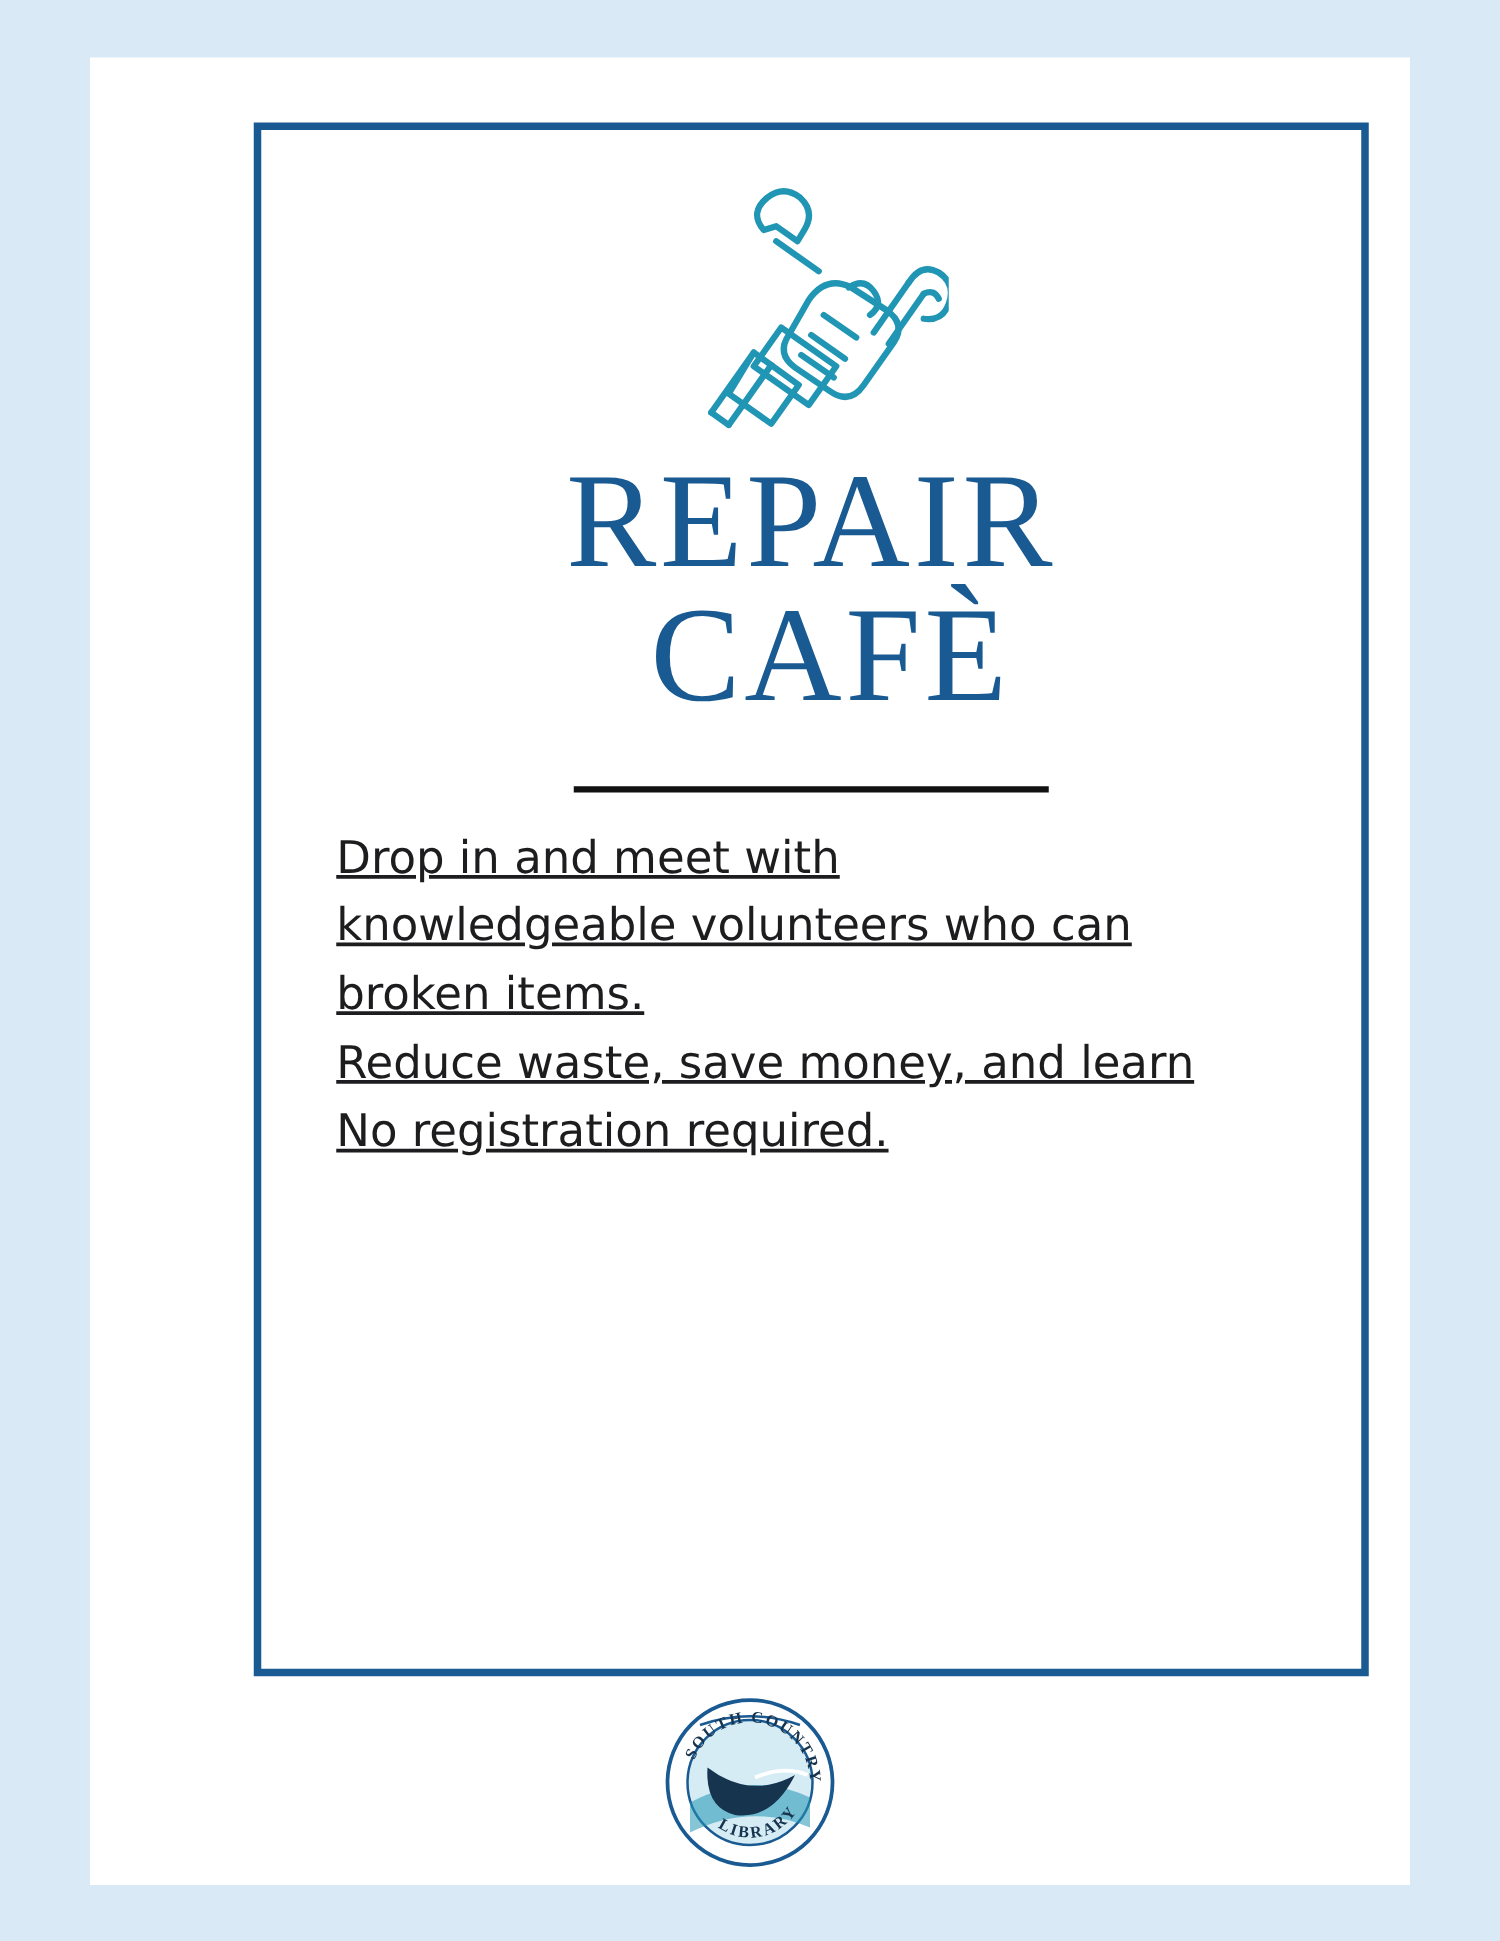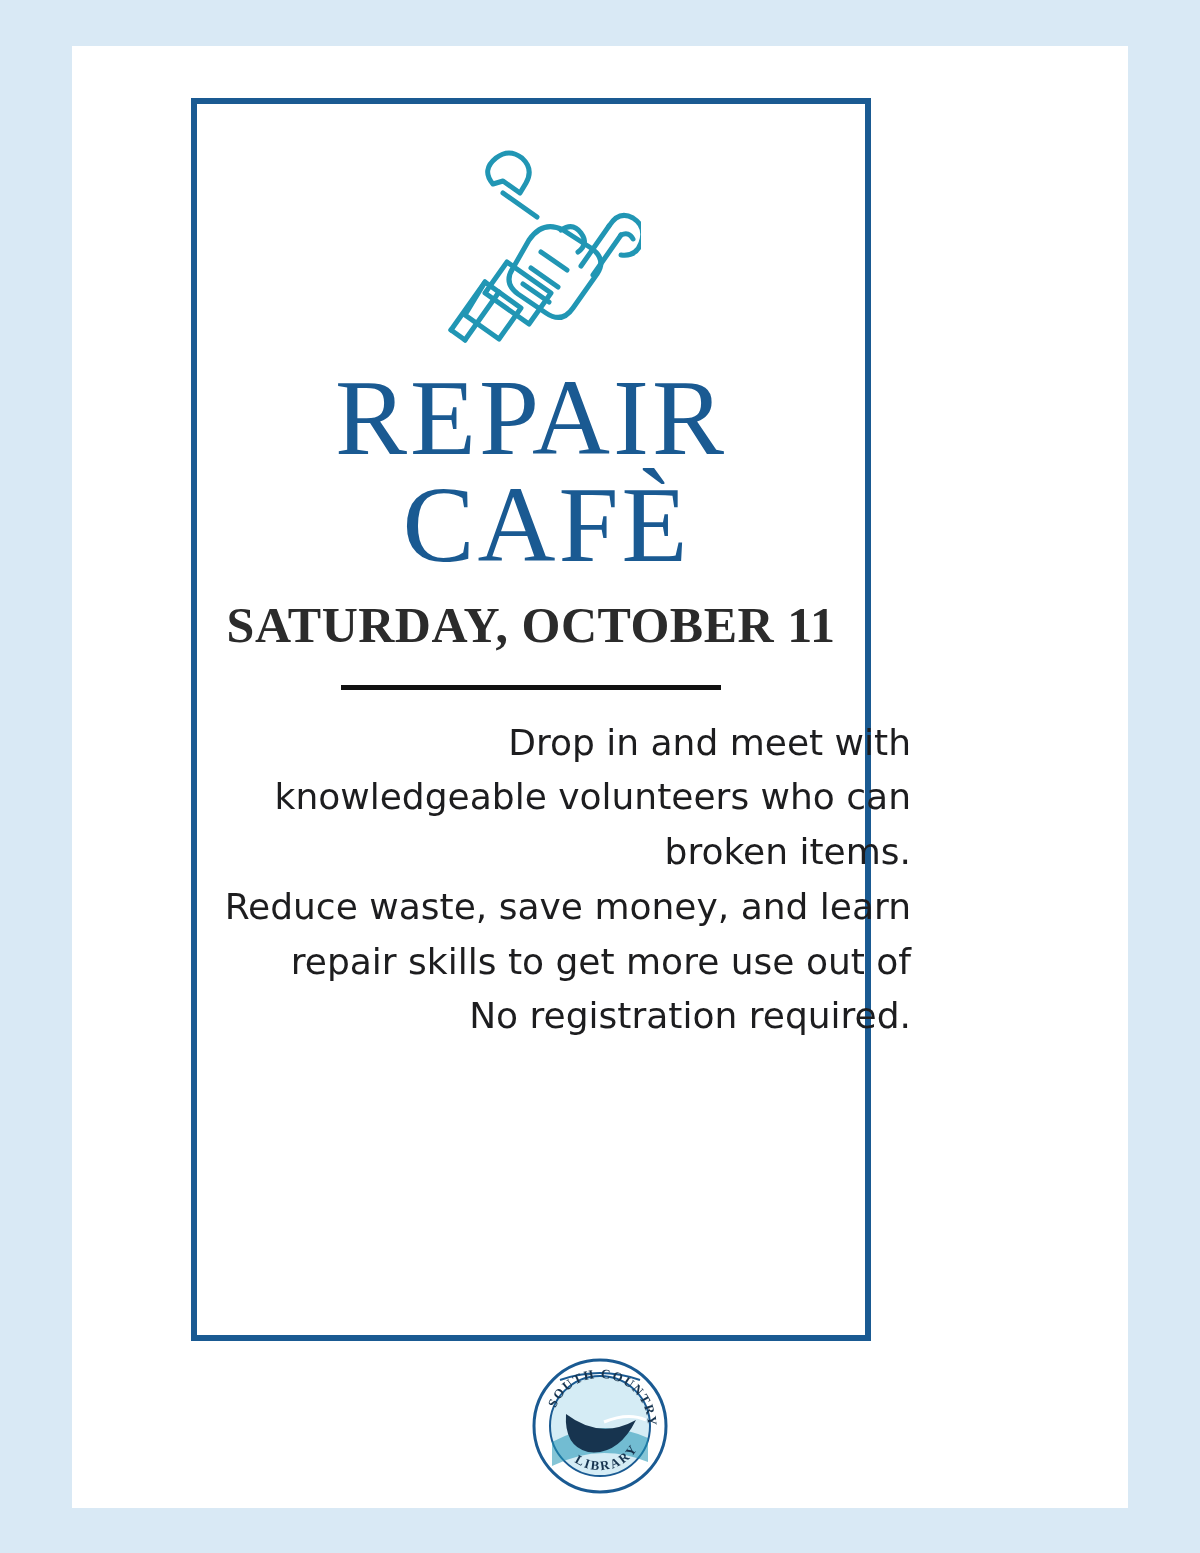--- a/index.html
+++ b/index.html
@@ -16,23 +16,23 @@
   .page {
     position: absolute;
     left: 72px;
     top: 46px;
     width: 1056px;
     height: 1462px;
     background: #ffffff;
   }
   .inner-frame {
     position: absolute;
-    left: 119px;
+    left: 131px;
     top: 52px;
-    width: 680px;
+    width: 892px;
     height: 1243px;
     border: 6px solid #1a5a92;
     box-sizing: border-box;
   }
   .frame-content {
     position: absolute;
     left: 0;
     top: 0;
     width: 100%;
     height: 100%;
@@ -80,25 +80,26 @@
   }
   .divider {
     width: 380px;
     height: 5px;
     background: #111111;
     margin-top: 32px;
   }
   .body-text {
     margin-top: 26px;
     width: 760px;
-    text-align: right;
+    text-align: left;
     font-family: "DejaVu Sans", sans-serif;
     font-size: 36px;
     line-height: 1.52;
     color: #1d1d1f;
+    text-decoration: underline;
   }
   .body-text p {
     margin: 0;
   }
   .logo-wrap {
     position: absolute;
     left: 0;
     top: 1310px;
     width: 1056px;
     display: flex;
@@ -145,31 +146,29 @@
           <path d="M200 91 q8 -4 12 4"></path>
         </svg>
       </div>
 
       <div class="title-block">
         <div class="title-line l1">REPAIR</div>
         <div class="title-line l2">CAFÈ</div>
       </div>
 
       <div class="date-block">
-        <div class="date-line">SATURDAY, OCTOBER 11</div>
       </div>
 
       <div class="divider"></div>
 
       <div class="body-text">
         <p>Drop in and meet with</p>
         <p>knowledgeable volunteers who can</p>
         <p>broken items.</p>
         <p>Reduce waste, save money, and learn</p>
-        <p>repair skills to get more use out of</p>
         <p>No registration required.</p>
       </div>
 
     </div>
   </div>
 
   <div class="logo-wrap">
     <div class="logo">
       <svg viewBox="0 0 140 140" width="140" height="140">
         <circle cx="70" cy="70" r="66" fill="#ffffff" stroke="#1a5a92" stroke-width="3"></circle>

